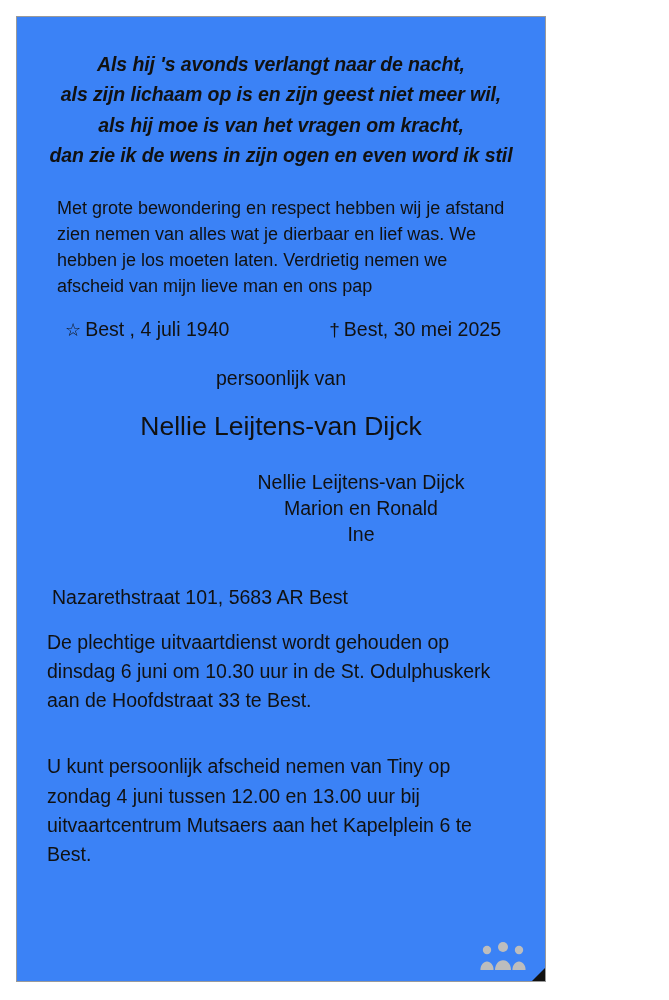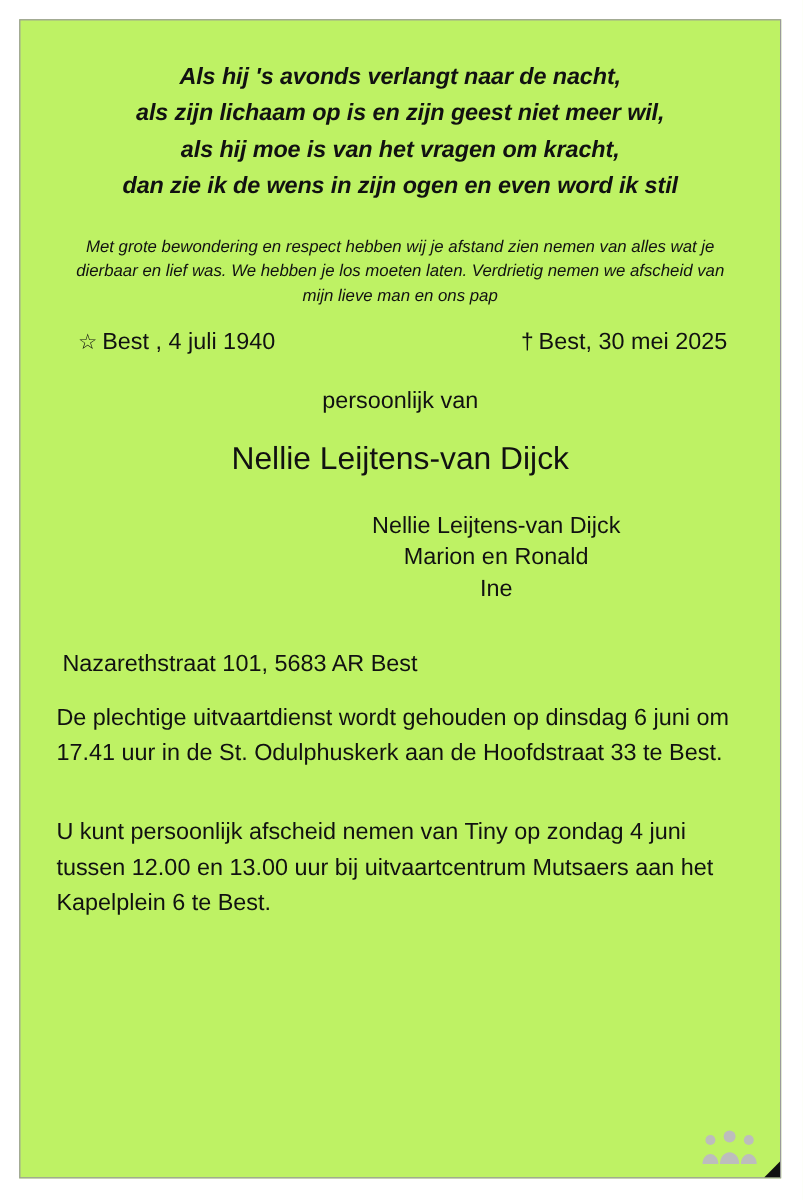--- a/index.html
+++ b/index.html
@@ -11,24 +11,24 @@
     width: 669px;
     height: 1000px;
     font-family: "Liberation Sans", sans-serif;
     color: #1a1a1a;
     overflow: hidden;
   }
   .card {
     position: absolute;
     left: 16px;
     top: 16px;
-    width: 635px;
+    width: 530px;
     height: 966px;
     border: 1px solid #9a9a9a;
-    background: #bef264;
+    background: #3b82f6;
     box-sizing: border-box;
     padding-left: 13px;
   }
   .inner {
     position: absolute;
     left: 0;
     top: 0;
     width: 100%;
     height: 100%;
     box-sizing: border-box;
@@ -41,26 +41,24 @@
     font-size: 19.5px;
     line-height: 1.56;
     letter-spacing: -0.1px;
     margin: 10px 0 0 0;
     color: #111;
   }
   .poem div {
     white-space: nowrap;
   }
   .intro {
-    text-align: center;
-    font-size: 14px;
+    font-size: 18px;
     line-height: 1.46;
     margin: 24px 14px 0 14px;
     color: #111;
-    font-style: italic;
   }
   .deceased-name {
     text-align: center;
     font-size: 34px;
     margin: 30px 0 0 0;
     letter-spacing: 0.2px;
     color: #111;
   }
   .dates {
     margin: 18px 0 0 0;
@@ -168,21 +166,21 @@
     <div class="spouse-name">Nellie Leijtens-van Dijck</div>
 
     <div class="family">
       <div>Nellie Leijtens-van Dijck</div>
       <div>Marion en Ronald</div>
       <div>Ine</div>
     </div>
 
     <div class="address">Nazarethstraat 101, 5683 AR Best</div>
 
-    <div class="para">De plechtige uitvaartdienst wordt gehouden op dinsdag 6 juni om 17.41 uur in de St. Odulphuskerk aan de Hoofdstraat 33 te Best.</div>
+    <div class="para">De plechtige uitvaartdienst wordt gehouden op dinsdag 6 juni om 10.30 uur in de St. Odulphuskerk aan de Hoofdstraat 33 te Best.</div>
 
     <div class="para second">U kunt persoonlijk afscheid nemen van Tiny op zondag 4 juni tussen 12.00 en 13.00 uur bij uitvaartcentrum Mutsaers aan het Kapelplein 6 te Best.</div>
 
   </div>
 
   <svg class="logo" viewBox="0 0 52 34">
     <g fill="#bdbdbd">
       <circle cx="10" cy="13" r="4.2"></circle>
       <path d="M3.4 33c0-4.8 2.9-8.4 6.6-8.4s6.6 3.6 6.6 8.4z"></path>
       <circle cx="26" cy="10" r="5"></circle>

